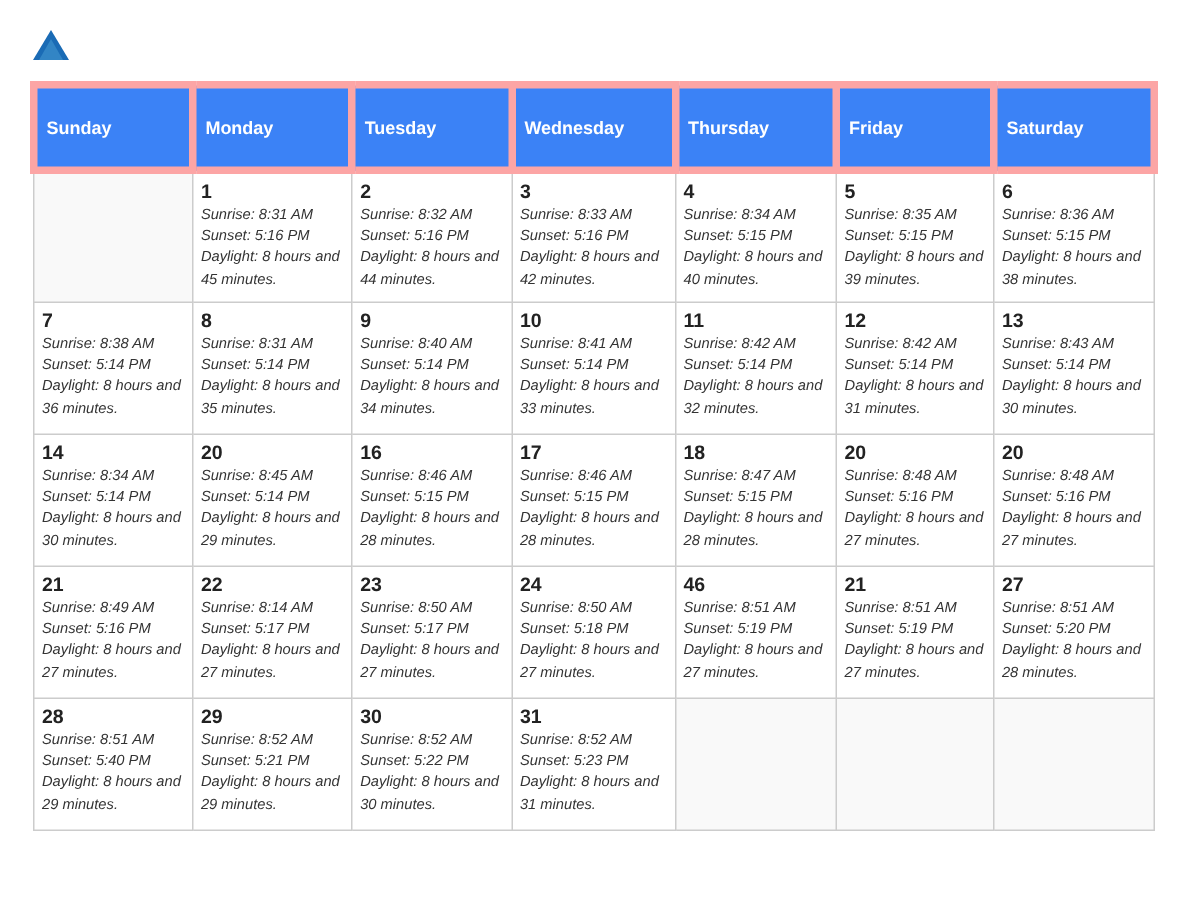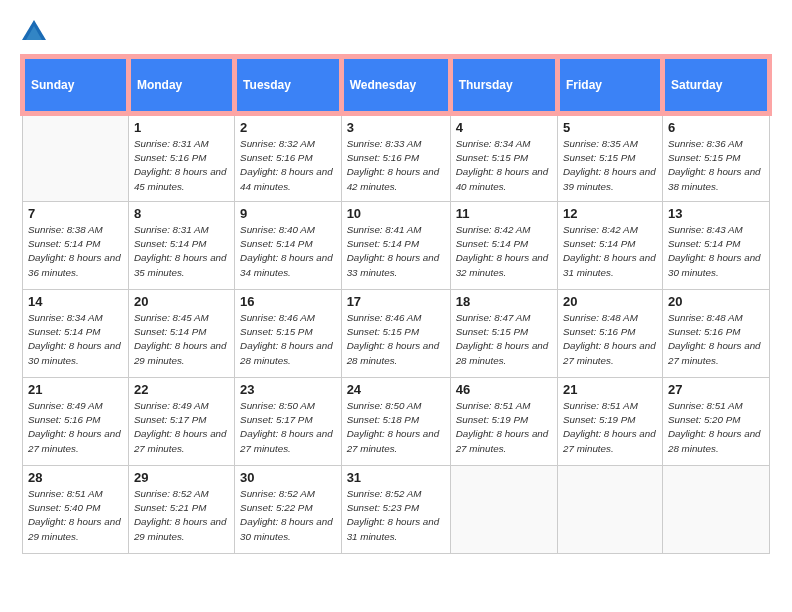--- a/index.html
+++ b/index.html
@@ -273,21 +273,21 @@
         <tr>
           <td>
             <span class="day-num">21</span>
             <div class="day-info">Sunrise: 8:49 AM
 Sunset: 5:16 PM
 Daylight: 8 hours
 and 27 minutes.</div>
           </td>
           <td>
             <span class="day-num">22</span>
-            <div class="day-info">Sunrise: 8:49 AM
+            <div class="day-info">Sunrise: 8:14 AM
 Sunset: 5:17 PM
 Daylight: 8 hours
 and 27 minutes.</div>
           </td>
           <td>
             <span class="day-num">23</span>
             <div class="day-info">Sunrise: 8:50 AM
 Sunset: 5:17 PM
 Daylight: 8 hours
 and 27 minutes.</div>

